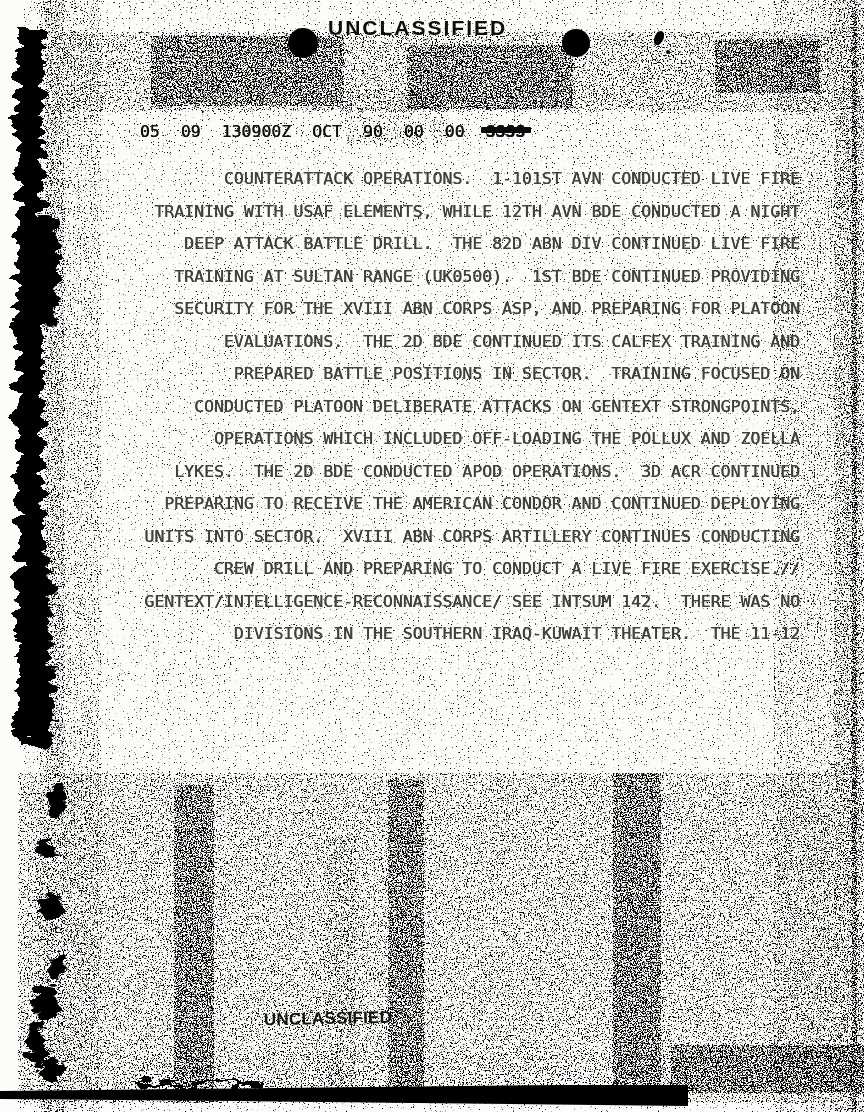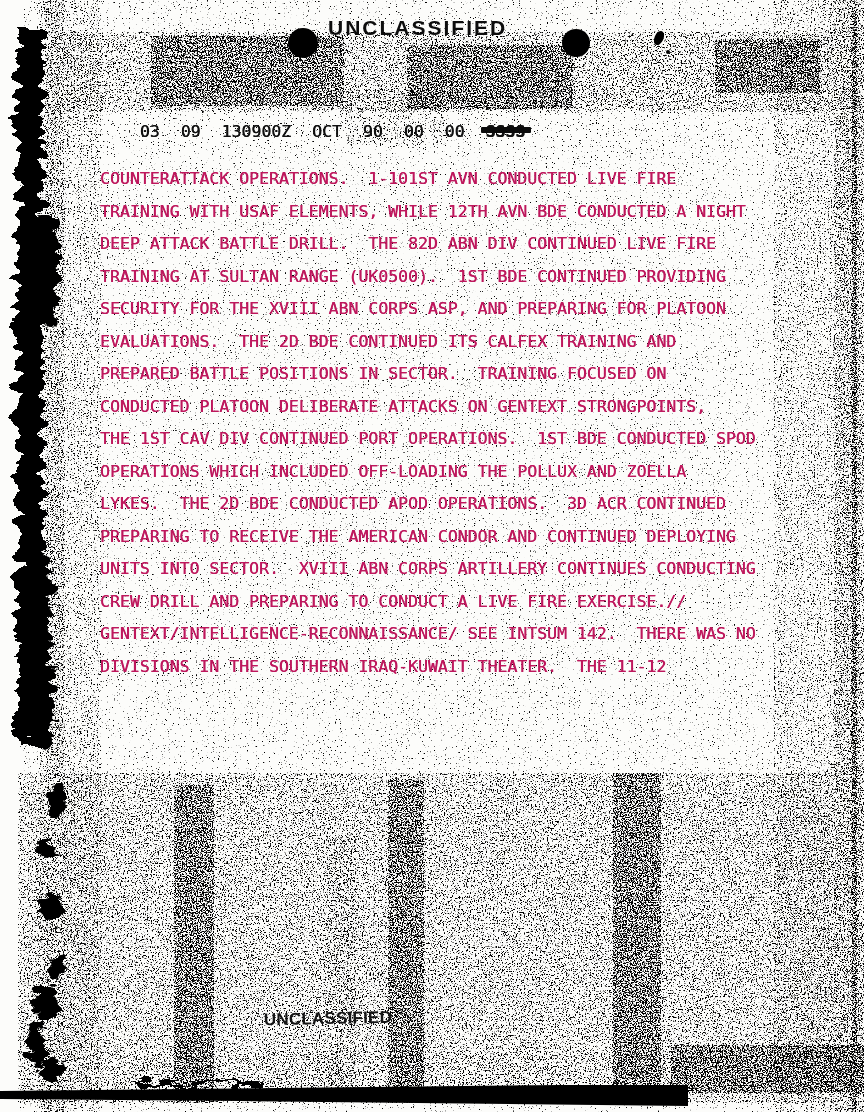--- a/index.html
+++ b/index.html
@@ -19,21 +19,21 @@
   }
   .dtg-line .tok{margin-right:21px;display:inline-block;}
   .struck{position:relative;display:inline-block;font-weight:700;}
   .struck .bar{
     position:absolute;left:-4px;right:-6px;top:5px;height:6px;background:#0a0a0a;
     border-radius:1px;
   }
   .body-text{position:absolute;left:100px;top:163px;width:700px;}
   .ln{
     white-space:pre;font-size:16.5px;line-height:32.5px;height:32.5px;
-    color:#be185d;text-shadow:0.35px 0 0 currentColor;
+    color:#404040;text-shadow:0.35px 0 0 currentColor;text-align:right;
   }
   .bottom-classification{
     position:absolute;left:264px;top:1009px;
     font-family:"Liberation Sans",sans-serif;font-size:17px;font-weight:700;
     letter-spacing:0.2px;color:#151515;transform:rotate(-1.2deg);white-space:pre;
   }
 </style>
 </head>
 <body>
 
@@ -111,33 +111,32 @@
     <g fill="#000">
       <ellipse cx="659" cy="38" rx="4.5" ry="7.5" transform="rotate(24 659 38)"></ellipse>
       <circle cx="668" cy="52" r="2"></circle>
     </g>
     <polygon fill="#000" points="0,1091 560,1085 688,1085 688,1106 240,1101 0,1099"></polygon>
   </svg>
 
   <div class="top-classification">UNCLASSIFIED</div>
 
   <div class="dtg-line">
-    <span class="tok">03</span><span class="tok">09</span><span class="tok">130900Z</span><span class="tok">OCT</span><span class="tok">90</span><span class="tok">00</span><span class="tok">00</span><span class="struck"><span>SSSS</span><span class="bar"></span></span>
+    <span class="tok">05</span><span class="tok">09</span><span class="tok">130900Z</span><span class="tok">OCT</span><span class="tok">90</span><span class="tok">00</span><span class="tok">00</span><span class="struck"><span>SSSS</span><span class="bar"></span></span>
   </div>
 
   <div class="body-text">
     <div class="ln">COUNTERATTACK OPERATIONS.  1-101ST AVN CONDUCTED LIVE FIRE</div>
     <div class="ln">TRAINING WITH USAF ELEMENTS, WHILE 12TH AVN BDE CONDUCTED A NIGHT</div>
     <div class="ln">DEEP ATTACK BATTLE DRILL.  THE 82D ABN DIV CONTINUED LIVE FIRE</div>
     <div class="ln">TRAINING AT SULTAN RANGE (UK0500).  1ST BDE CONTINUED PROVIDING</div>
     <div class="ln">SECURITY FOR THE XVIII ABN CORPS ASP, AND PREPARING FOR PLATOON</div>
     <div class="ln">EVALUATIONS.  THE 2D BDE CONTINUED ITS CALFEX TRAINING AND</div>
     <div class="ln">PREPARED BATTLE POSITIONS IN SECTOR.  TRAINING FOCUSED ON</div>
     <div class="ln">CONDUCTED PLATOON DELIBERATE ATTACKS ON GENTEXT STRONGPOINTS,</div>
-    <div class="ln">THE 1ST CAV DIV CONTINUED PORT OPERATIONS.  1ST BDE CONDUCTED SPOD</div>
     <div class="ln">OPERATIONS WHICH INCLUDED OFF-LOADING THE POLLUX AND ZOELLA</div>
     <div class="ln">LYKES.  THE 2D BDE CONDUCTED APOD OPERATIONS.  3D ACR CONTINUED</div>
     <div class="ln">PREPARING TO RECEIVE THE AMERICAN CONDOR AND CONTINUED DEPLOYING</div>
     <div class="ln">UNITS INTO SECTOR.  XVIII ABN CORPS ARTILLERY CONTINUES CONDUCTING</div>
     <div class="ln">CREW DRILL AND PREPARING TO CONDUCT A LIVE FIRE EXERCISE.//</div>
     <div class="ln">GENTEXT/INTELLIGENCE-RECONNAISSANCE/ SEE INTSUM 142.  THERE WAS NO</div>
     <div class="ln">DIVISIONS IN THE SOUTHERN IRAQ-KUWAIT THEATER.  THE 11-12</div>
   </div>
 
   <div class="bottom-classification">UNCLASSIFIED</div>

